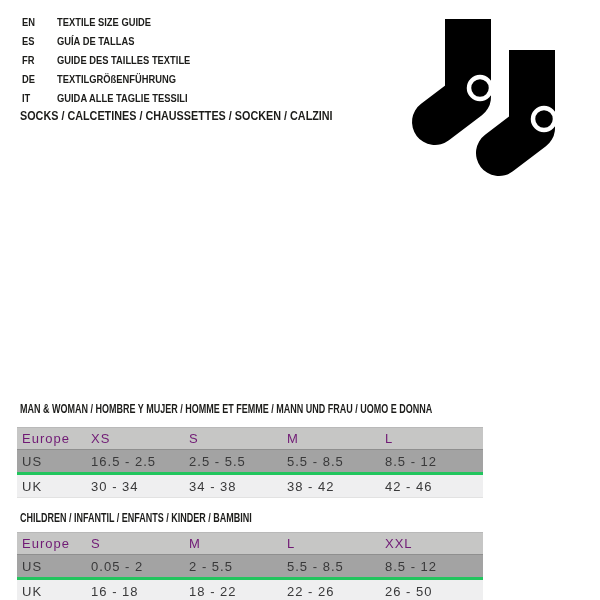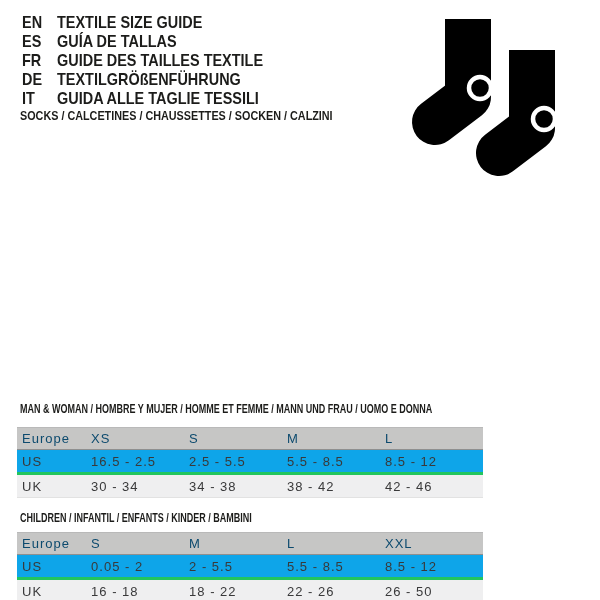--- a/index.html
+++ b/index.html
@@ -2,21 +2,21 @@
 <html><head>
 <meta charset="utf-8">
 <style>
   html,body{margin:0;padding:0;background:#fff;}
   .canvas{
     position:relative;width:600px;height:600px;background:#ffffff;overflow:hidden;
     font-family:"Liberation Sans",sans-serif;color:#1c1c1a;
   }
   
   .lang-list{position:absolute;left:22px;top:13px;}
-  .lang-row{position:relative;height:19px;line-height:19px;font-size:17px;font-weight:bold;white-space:nowrap;}
+  .lang-row{position:relative;height:19px;line-height:19px;font-size:11px;font-weight:bold;white-space:nowrap;}
   .lang-code{display:inline-block;transform:scaleX(.85);transform-origin:0 50%;}
   .lang-label{position:absolute;left:35px;top:0;display:inline-block;transform:scaleX(.85);transform-origin:0 50%;white-space:nowrap;}
   .category-line{
     position:absolute;left:20px;top:106px;height:19px;line-height:19px;
     font-size:13.5px;font-weight:bold;white-space:nowrap;
     transform:scaleX(.8);transform-origin:0 50%;
   }
   
   .socks-icon{position:absolute;left:400px;top:10px;}
   
@@ -27,22 +27,22 @@
   }
   .tbl-title.t1{top:400px;}
   .tbl-title.t2{top:509px;}
   .size-table{
     position:absolute;left:17px;width:466px;border-collapse:collapse;table-layout:fixed;
     font-size:13px;color:#39393a;letter-spacing:1px;
   }
   .size-table.t1{top:427px;}
   .size-table.t2{top:532px;}
   .size-table th,.size-table td{font-weight:normal;padding:0;text-align:left;}
-  .size-table th{height:21px;background:#c6c6c5;border-top:1px solid #b9b9b9;border-bottom:1px solid #8f8f8f;color:#0c4a6e;}
-  .size-table td{height:22px;background:#0ea5e9;}
+  .size-table th{height:21px;background:#c6c6c5;border-top:1px solid #b9b9b9;border-bottom:1px solid #8f8f8f;color:#701a75;}
+  .size-table td{height:22px;background:#a3a3a3;}
   .size-table tr.alt td{background:#efeff0;border-top:3px solid #22c55e;border-bottom:1px solid #e2e2e2;}
   .size-table .c0{width:15%;text-align:left;padding-left:5px;}
   .size-table .cs{width:21.25%;}
 </style>
 </head>
 <body>
 
 <div class="canvas">
 
   <div class="lang-list">

